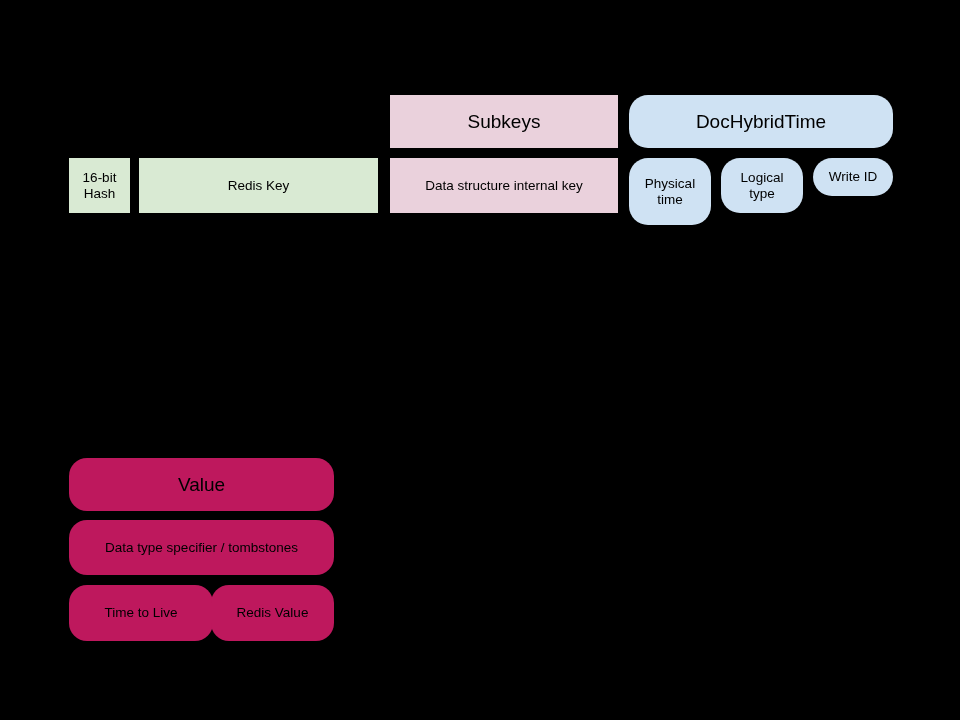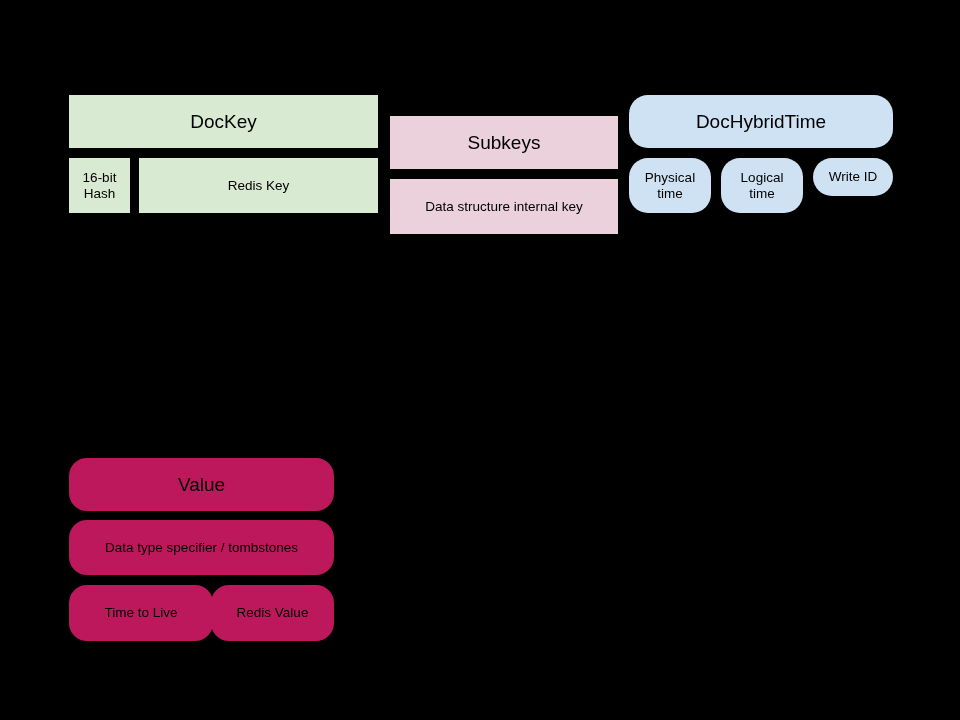--- a/index.html
+++ b/index.html
@@ -26,47 +26,46 @@
     line-height: 1.15;
     padding: 2px 4px;
     white-space: pre-line;
   }
   .title-box { font-size: 19px; }
   .sub-box   { font-size: 13.5px; }
   .value-title { font-size: 19px; }
   .value-sub   { font-size: 13.5px; }
 
   .c-green  { background: #d9ead3; }
-  .c-pink   { background: #ead1dc; margin-top: 21px; }
+  .c-pink   { background: #ead1dc; }
   .c-blue   { background: #cfe2f3; border-radius: 19px; }
   .c-salmon { background: #be185d; border-radius: 18px; }
 </style>
 </head>
 <body>
 
 <div id="canvas">
 
-  <div class="box title-box c-green" style="left:69px; top:95px; width:309px; height:53px;">DocKey</div>
 
   <div class="box title-box c-pink" style="left:390px; top:95px; width:228px; height:53px;">Subkeys</div>
 
   <div class="box title-box c-blue" style="left:629px; top:95px; width:264px; height:53px;">DocHybridTime</div>
 
   <div class="box sub-box c-green" style="left:69px; top:158px; width:61px; height:55px;">16-bit
 Hash</div>
 
   <div class="box sub-box c-green" style="left:139px; top:158px; width:239px; height:55px;">Redis Key</div>
 
   <div class="box sub-box c-pink" style="left:390px; top:158px; width:228px; height:55px;">Data structure internal key</div>
 
-  <div class="box sub-box c-blue" style="left:629px; top:158px; width:82px; height:55px;">Physical
+  <div class="box sub-box c-blue" style="left:629px; top:158px; width:82px; height:67px;">Physical
 time</div>
 
   <div class="box sub-box c-blue" style="left:721px; top:158px; width:82px; height:55px;">Logical
-time</div>
+type</div>
 
   <div class="box sub-box c-blue" style="left:813px; top:158px; width:80px; height:38px;">Write ID</div>
 
   <div class="box value-title c-salmon" style="left:69px; top:458px; width:265px; height:53px;">Value</div>
 
   <div class="box value-sub c-salmon" style="left:69px; top:520px; width:265px; height:55px;">Data type specifier / tombstones</div>
 
   <div class="box value-sub c-salmon" style="left:69px; top:585px; width:144px; height:56px;">Time to Live</div>
 
   <div class="box value-sub c-salmon" style="left:211px; top:585px; width:123px; height:56px;">Redis Value</div>

